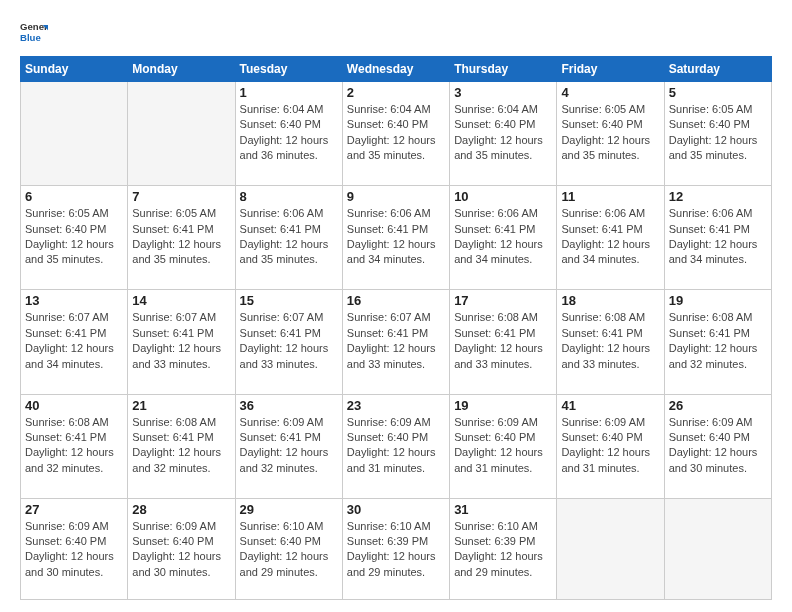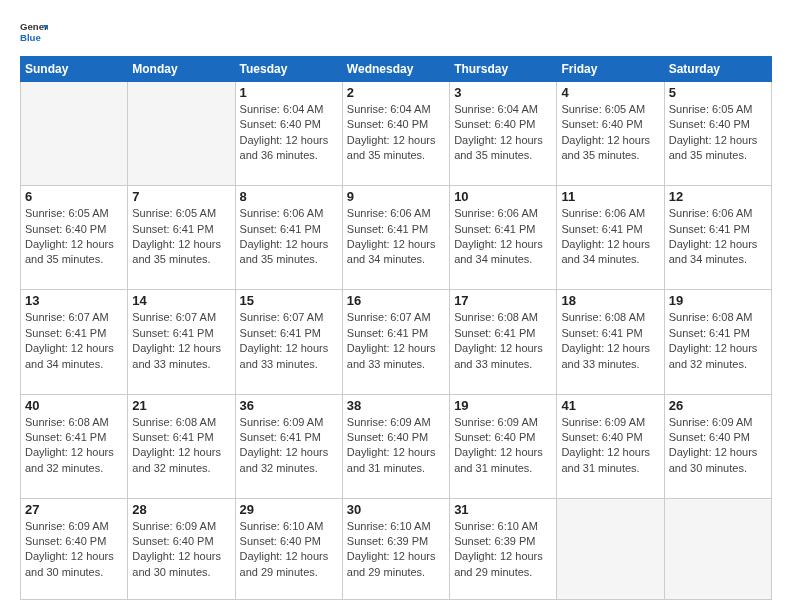--- a/index.html
+++ b/index.html
@@ -279,21 +279,21 @@
 and 32 minutes.</div>
           </td>
           <td>
             <span class="day-num">36</span>
             <div class="day-info" style="white-space: pre-line;">Sunrise: 6:09 AM
 Sunset: 6:41 PM
 Daylight: 12 hours
 and 32 minutes.</div>
           </td>
           <td>
-            <span class="day-num">38</span>
+            <span class="day-num">23</span>
             <div class="day-info" style="white-space: pre-line;">Sunrise: 6:09 AM
 Sunset: 6:40 PM
 Daylight: 12 hours
 and 31 minutes.</div>
           </td>
           <td>
             <span class="day-num">19</span>
             <div class="day-info" style="white-space: pre-line;">Sunrise: 6:09 AM
 Sunset: 6:40 PM
 Daylight: 12 hours

